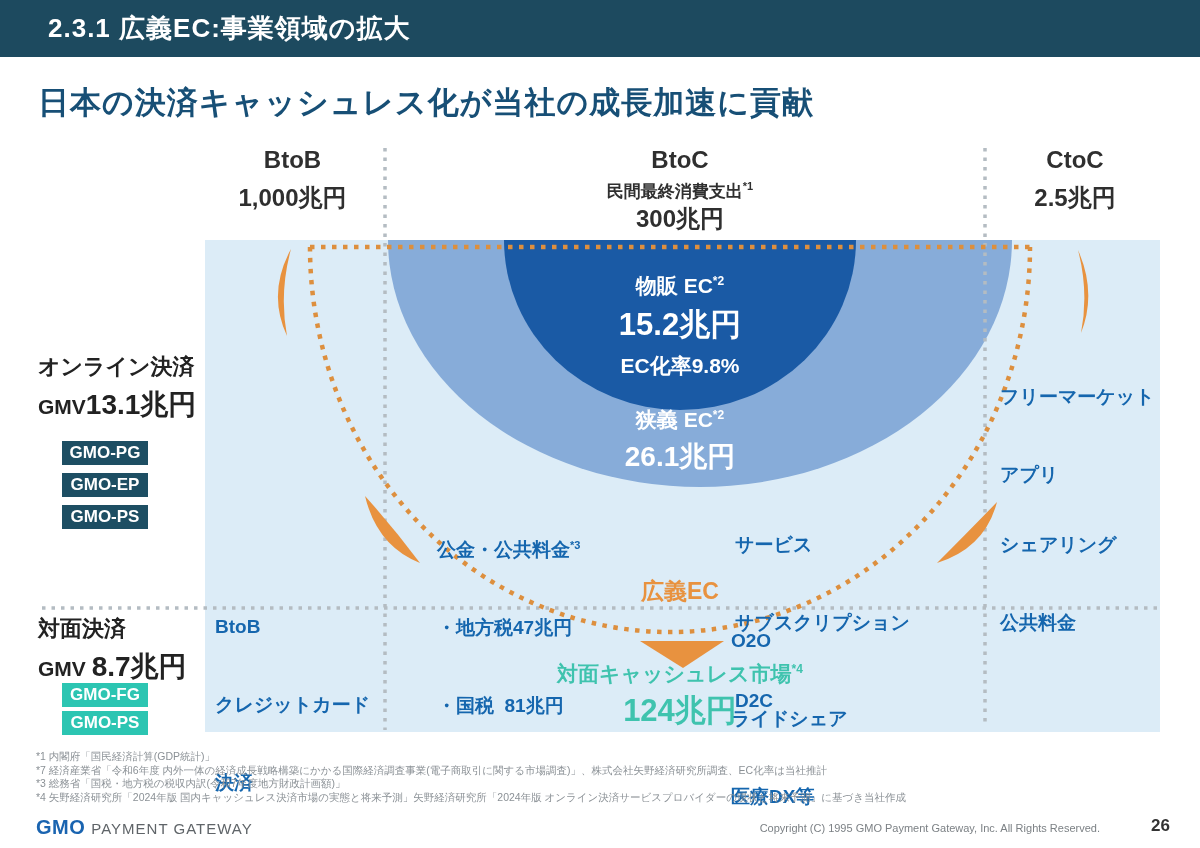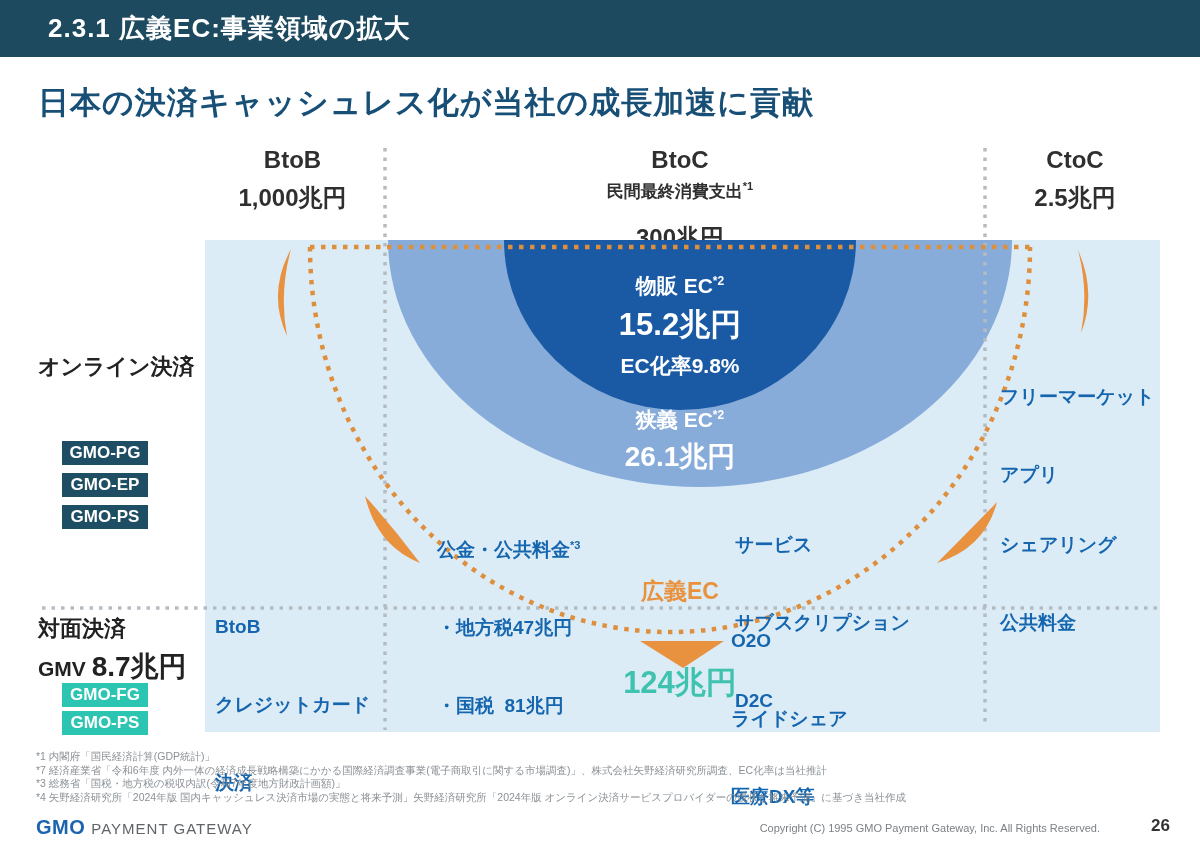--- a/index.html
+++ b/index.html
@@ -69,21 +69,21 @@
 
   <div class="abs headline">日本の決済キャッシュレス化が当社の成長加速に貢献</div>
 
   <div class="abs colhead" style="left:205px;top:146px;width:175px;">
     <div class="lbl">BtoB</div>
     <div class="val">1,000兆円</div>
   </div>
   <div class="abs colhead" style="left:430px;top:146px;width:500px;">
     <div class="lbl">BtoC</div>
     <div class="sub"><span id="btoc-sub">民間最終消費支出</span><sup style="visibility: visible;">*1</sup></div>
-    <div class="val" style="margin-top:19px;">300兆円</div>
+    <div class="val" style="margin-top:0;">300兆円</div>
   </div>
   <div class="abs colhead" style="left:990px;top:146px;width:170px;">
     <div class="lbl">CtoC</div>
     <div class="val">2.5兆円</div>
   </div>
 
   <div class="abs panel"></div>
 
   <svg class="overlay" viewBox="0 0 1200 848">
     <defs>
@@ -145,25 +145,27 @@
     <div>フリーマーケット</div>
     <div>アプリ</div>
   </div>
   <div class="abs arealbl" style="left:1000px;top:480px;">
     <div>シェアリング</div>
     <div>公共料金</div>
   </div>
   <div class="abs kogi">広義EC</div>
 
   <div class="abs market">
+    <div class="l1"><span>対面キャッシュレス市場</span><sup>*4</sup></div>
     <div class="l2">124兆円</div>
   </div>
 
   <div class="abs sideblock" style="left:38px;top:352px;">
     <div class="ttl">オンライン決済</div>
+    <div class="gmv"><span class="p">GMV</span><span class="v">13.1兆円</span></div>
   </div>
   <div class="abs badge navy" style="top:441px;">GMO-PG</div>
   <div class="abs badge navy" style="top:473px;">GMO-EP</div>
   <div class="abs badge navy" style="top:505px;">GMO-PS</div>
 
   <div class="abs sideblock" style="left:38px;top:614px;">
     <div class="ttl">対面決済</div>
     <div class="gmv"><span class="p">GMV </span><span class="v">8.7兆円</span></div>
   </div>
   <div class="abs badge teal" style="top:683px;">GMO-FG</div>

